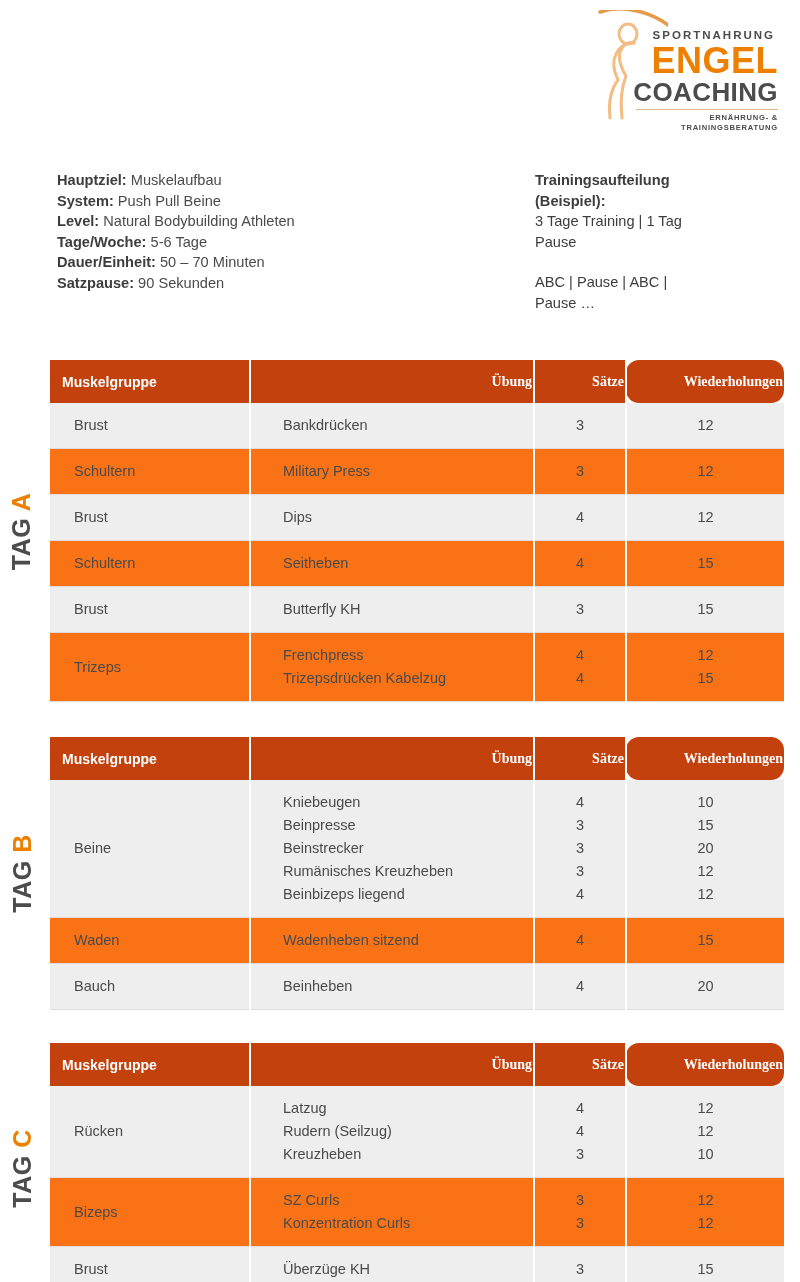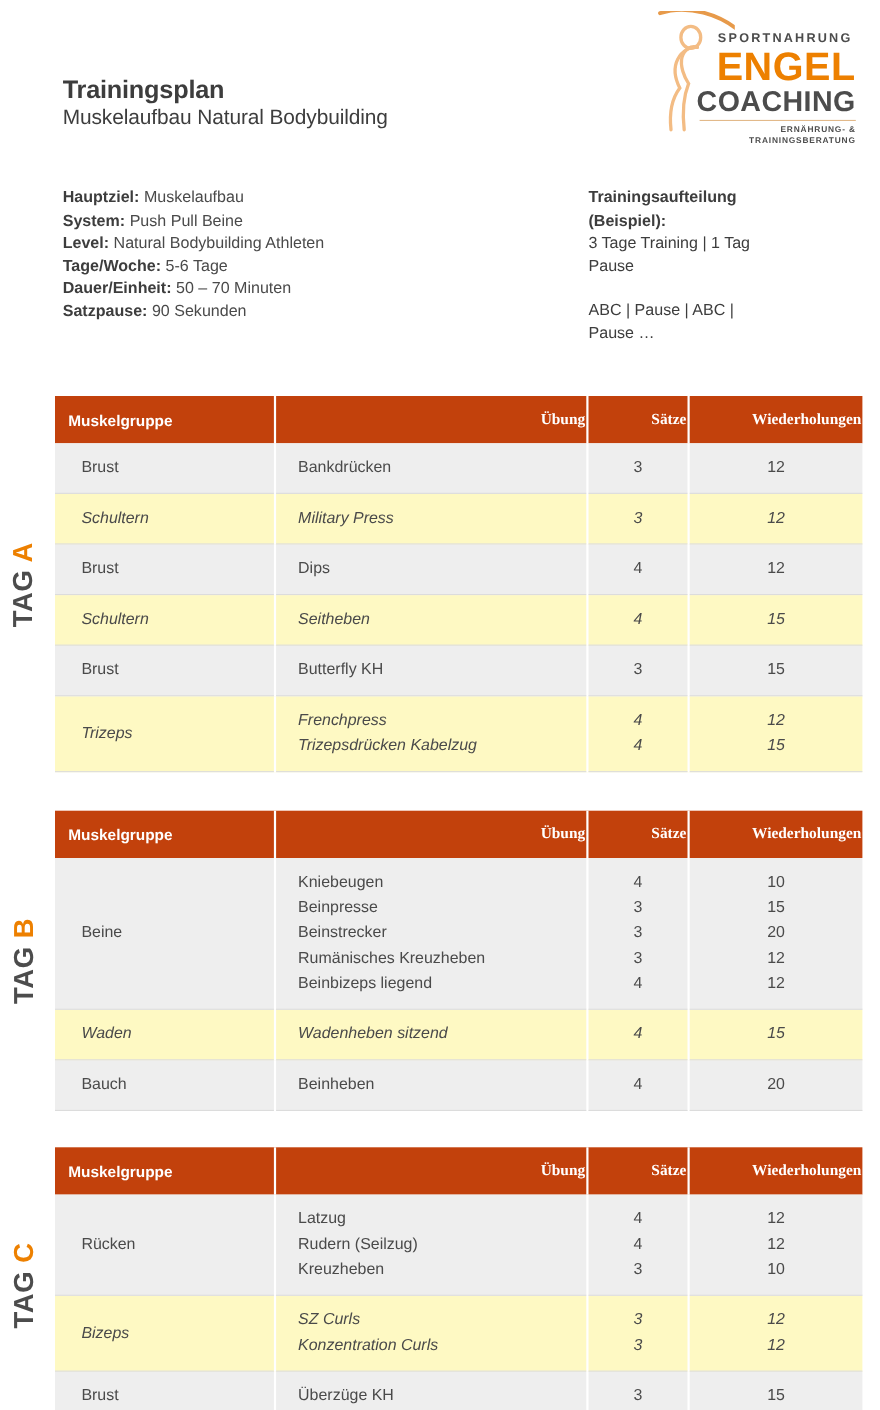--- a/index.html
+++ b/index.html
@@ -159,52 +159,48 @@
   }
   table.plan th {
     background: #c2410c;
     color: #ffffff;
     font-size: 14px;
     font-weight: bold;
     height: 43px;
     border-right: 2px solid #ffffff;
     vertical-align: middle;
   }
-  table.plan th:last-child { border-right: none; }
+  table.plan th:last-child { border-right: none; border-radius: 13px; }
   th.c-muskel { text-align: left; padding-left: 12px; }
   th.c-uebung, th.c-saetze, th.c-wdh { text-align: right; font-family: Liberation Serif, serif; }
 
   table.plan td {
     font-size: 14.5px;
     color: #4a4a4a;
     border-right: 2px solid #ffffff;
     border-bottom: 1px solid #dcdcdc;
     vertical-align: middle;
     line-height: 23px;
   }
   table.plan td:last-child { border-right: none; }
   table.plan tr.odd td { background: #eeeeee; }
-  table.plan tr.even td { background: #fef9c3; font-style: italic; }
+  table.plan tr.even td { background: #f97316; }
 
   td.c-muskel { text-align: left; padding: 11px 0 11px 24px; }
-  td.c-uebung { text-align: left; padding: 11px 0 11px 20px; }
+  td.c-uebung { text-align: left; padding: 11px 0 11px 32px; }
   td.c-saetze { text-align: center; padding: 11px 0; }
   td.c-wdh    { text-align: center; padding: 11px 0; }
 
   .lines span { display: block; }
 </style>
 </head>
 <body>
 
 <div class="header">
 
-  <div class="title-block">
-    <div class="title-main">Trainingsplan</div>
-    <div class="title-sub">Muskelaufbau Natural Bodybuilding</div>
-  </div>
 
   <div class="logo">
     <div class="logo-figure">
       <svg viewBox="0 0 70 112" width="70" height="112">
         <path d="M12 108 C10 90 14 78 20 70 C16 62 14 52 18 44 C22 36 30 32 36 33" fill="none" stroke="#F3BC84" stroke-width="3" stroke-linecap="round"></path>
         <path d="M36 33 C30 31 24 35 22 42 C20 50 24 60 28 66 C24 76 22 90 24 108" fill="none" stroke="#F3BC84" stroke-width="3" stroke-linecap="round"></path>
         <ellipse cx="30" cy="24" rx="9" ry="10" fill="none" stroke="#F3BC84" stroke-width="3"></ellipse>
         <path d="M2 2 C26 -6 58 2 78 22" fill="none" stroke="#E79A4A" stroke-width="3.5" stroke-linecap="round"></path>
       </svg>
     </div>

